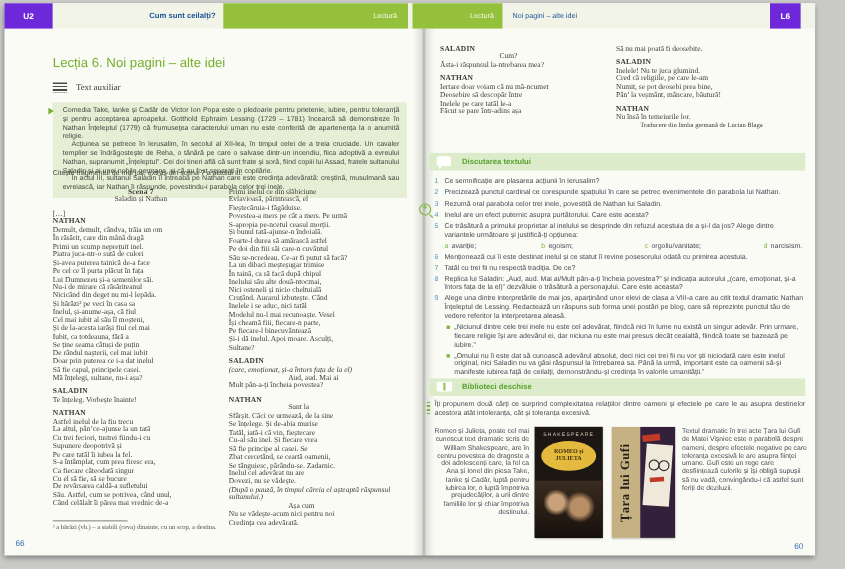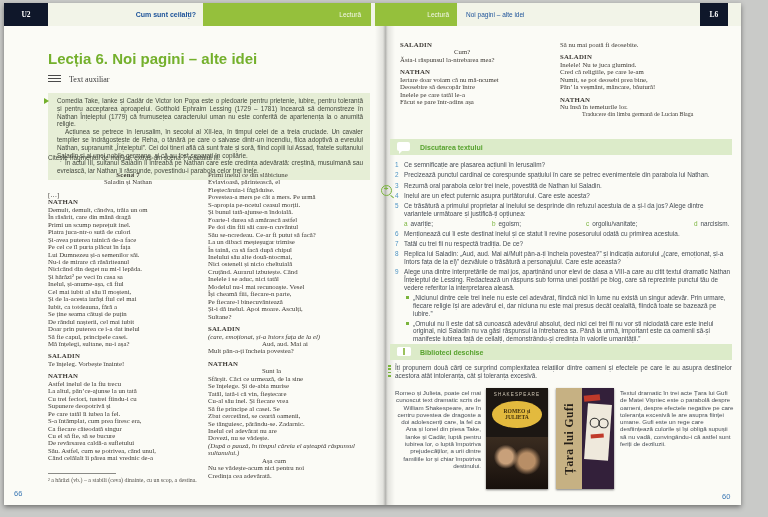--- a/index.html
+++ b/index.html
@@ -1,36 +1,36 @@
 <!DOCTYPE html>
 <html><head>
 <meta charset="utf-8">
 <style>
   html,body{margin:0;padding:0;background:#c9cac8;width:768px;height:517px;overflow:hidden;
     font-family:"Liberation Sans","DejaVu Sans",sans-serif;}
   .spread{position:absolute;left:4px;top:3px;width:737px;height:502px;background:#fbfbf6;
     box-shadow:0 2px 5px rgba(0,0,0,.45);}
   
   .hdr{position:absolute;top:0;left:0;width:737px;height:23px;display:flex;}
-  .hdr .ubox,.hdr .lbox{width:44px;background:#0f172a;color:#fff;font-size:7.5px;font-weight:bold;
-    display:flex;align-items:center;justify-content:center;font-family:Liberation Serif, serif;}
+  .hdr .ubox,.hdr .lbox{width:44px;background:#6d28d9;color:#fff;font-size:7.5px;font-weight:bold;
+    display:flex;align-items:center;justify-content:center;}
   .hdr .lbox{width:28px;}
   .hdr .pale{background:#f2f4e8;display:flex;align-items:center;}
   .pale1{width:148px;justify-content:flex-end;padding-right:7px;color:#1c5299;font-weight:bold;font-size:7px;}
   .tab{background:#95c03c;color:#f4f7ea;font-size:6.5px;display:flex;align-items:center;}
   .tab1{width:168px;justify-content:flex-end;padding-right:10px;box-sizing:border-box;}
   .seam{width:4px;background:#f2f4e8;}
   .tab2{width:82px;justify-content:flex-end;padding-right:8px;box-sizing:border-box;}
   .pale2{flex:1;padding-left:9px;color:#1c5299;font-size:6.5px;}
   .pale3{width:13px;background:#f2f4e8;}
   
   .gutter{position:absolute;left:371px;top:23px;width:20px;bottom:0;
     background:linear-gradient(90deg,rgba(0,0,0,0) 0%,rgba(0,0,0,.10) 40%,rgba(0,0,0,.28) 52%,rgba(0,0,0,.10) 64%,rgba(0,0,0,0) 100%);}
   
-  .lesson-title{position:absolute;left:44px;top:47px;font-size:15px;font-weight:bold;color:#74b02c;}
+  .lesson-title{position:absolute;left:44px;top:47px;font-size:12px;font-weight:normal;color:#74b02c;}
   .aux{position:absolute;left:44px;top:72px;display:flex;align-items:flex-start;}
   .aux-icon{width:13px;height:9px;margin-right:8px;
     background:repeating-linear-gradient(#4a4a4a 0 1.4px,transparent 1.4px 3px);}
   .aux-label{font-family:"Liberation Serif","DejaVu Serif",serif;font-size:8px;color:#3b3b3b;}
   .introbox{position:absolute;left:44px;top:90px;width:322px;box-sizing:border-box;background:#e6eed6;
     padding:4px 7px 5px 9px;font-size:6.4px;line-height:7.8px;color:#44493f;text-align:justify;}
   .introbox p{margin:0;}
   .introbox p + p{text-indent:8px;}
   .tri{position:absolute;left:-4px;top:5px;width:0;height:0;border-left:5px solid #74b02c;
     border-top:3.5px solid transparent;border-bottom:3.5px solid transparent;}

